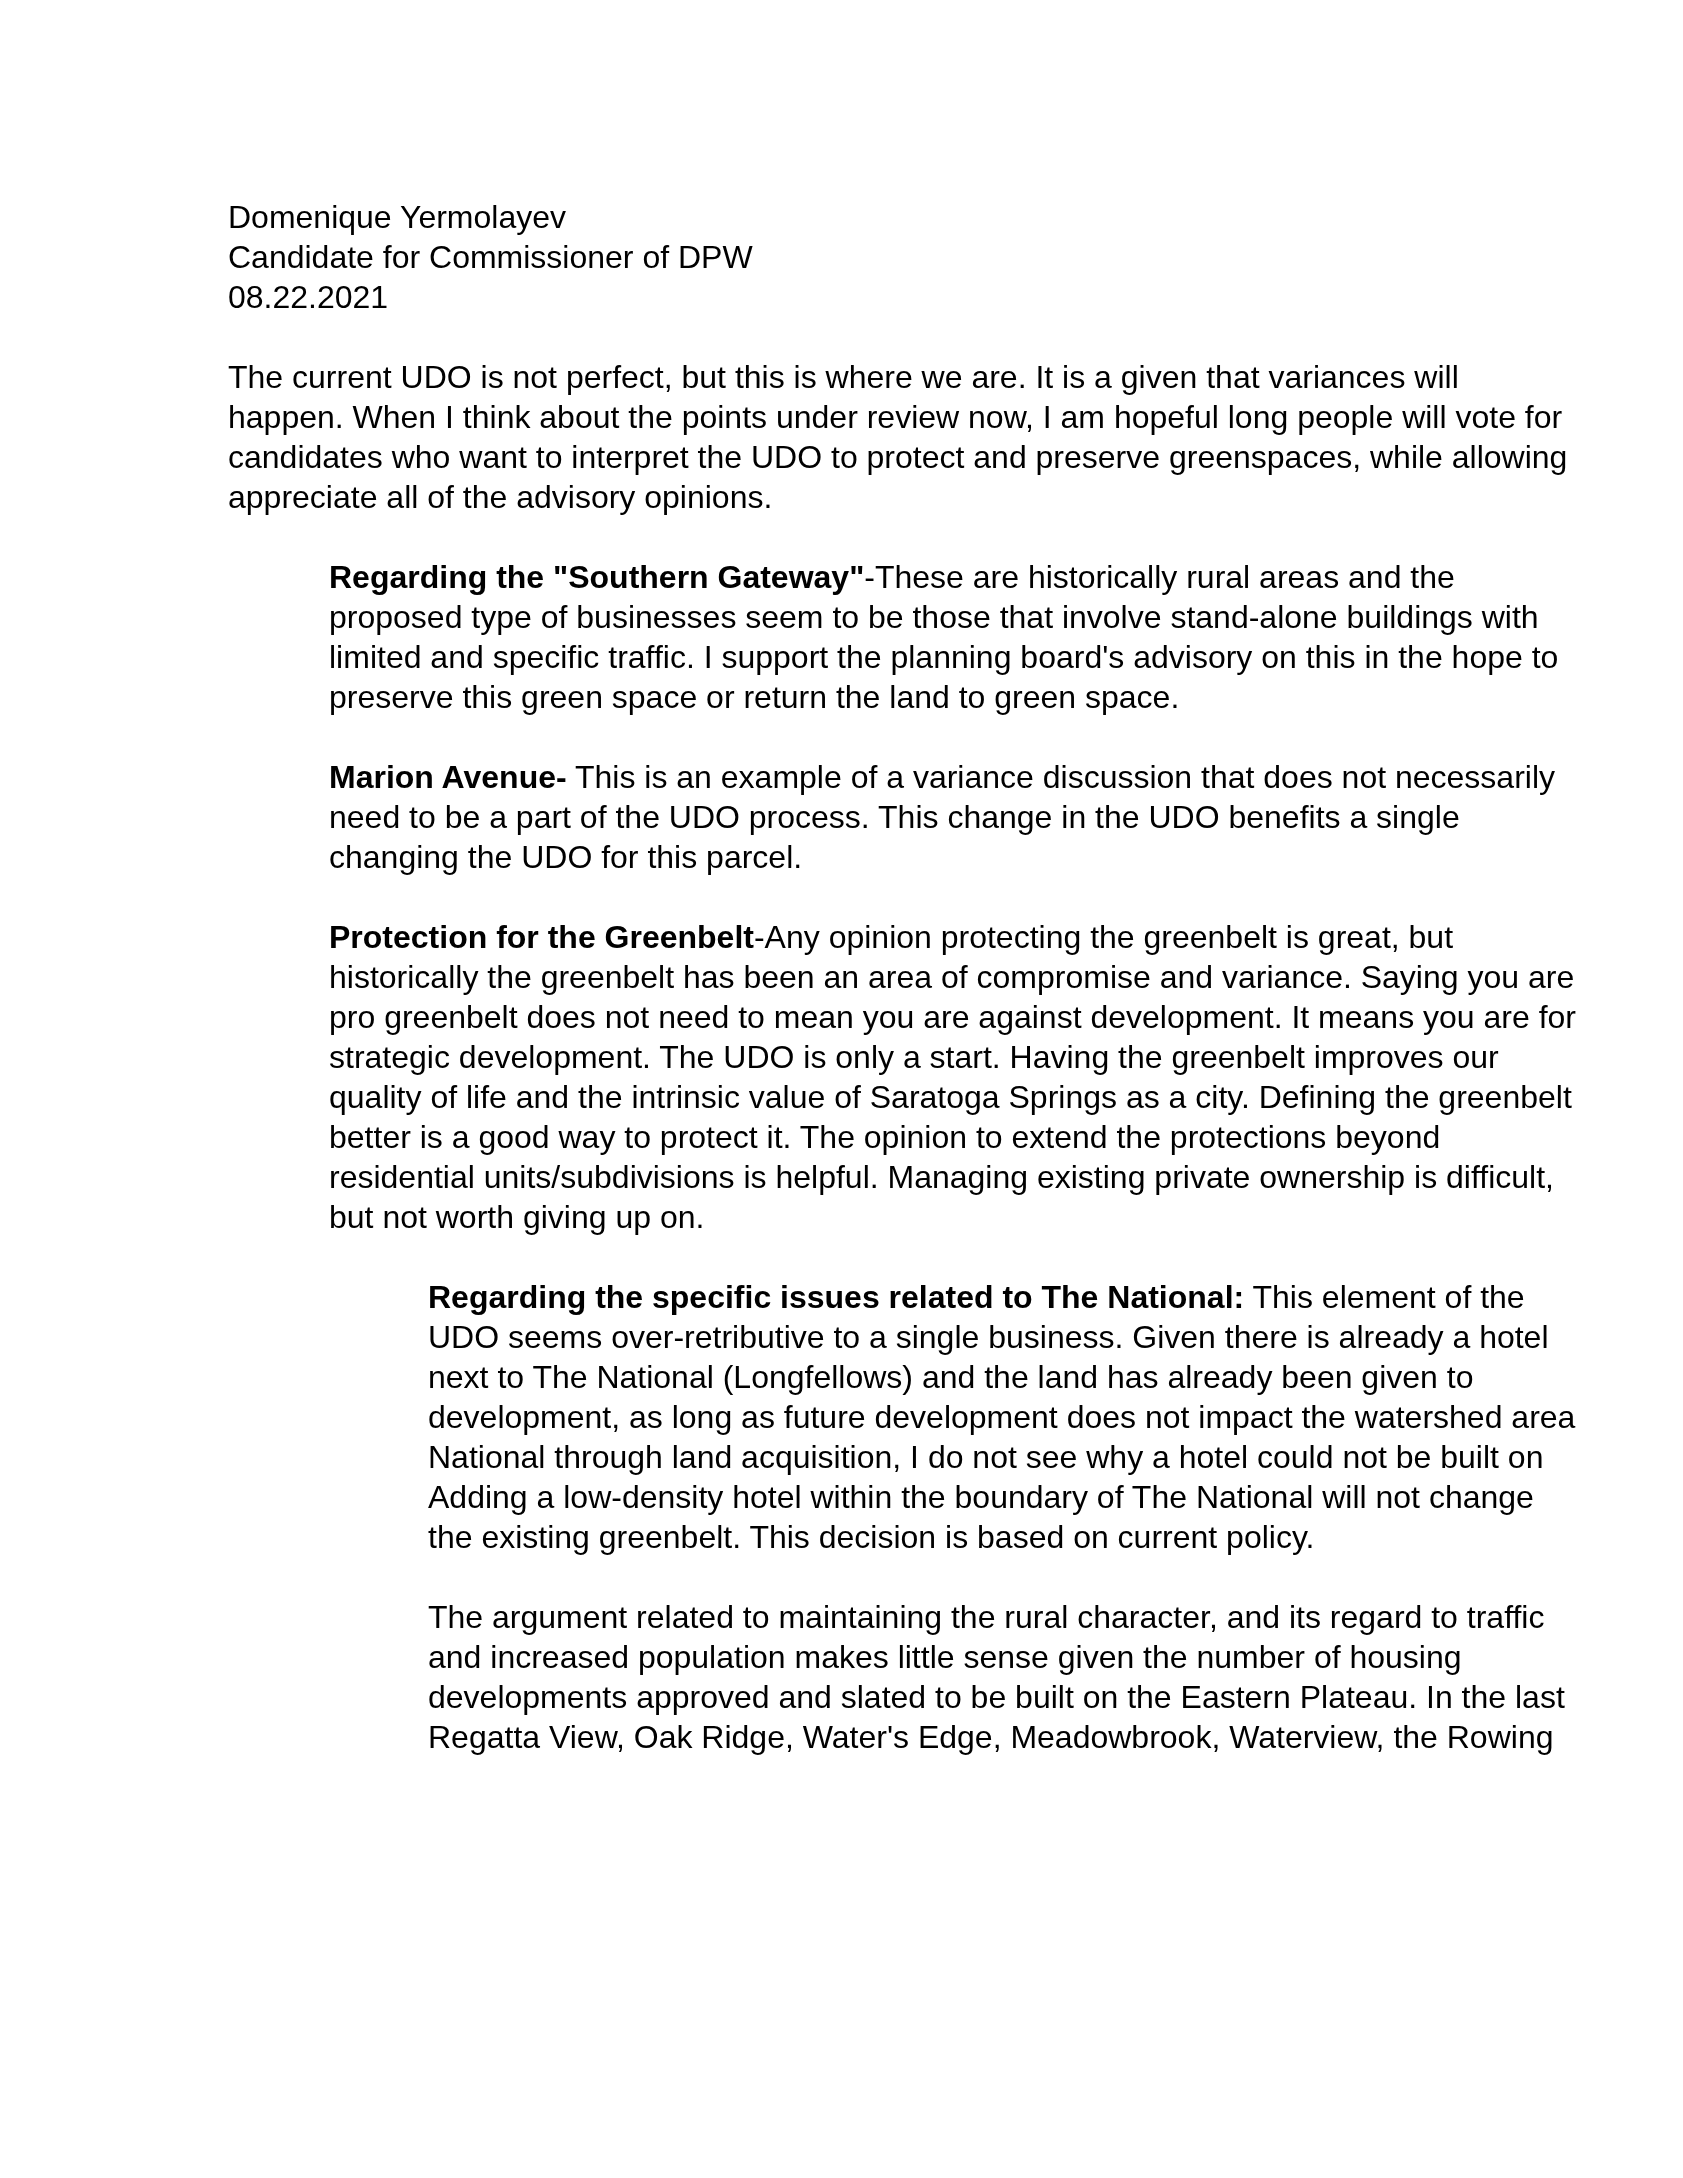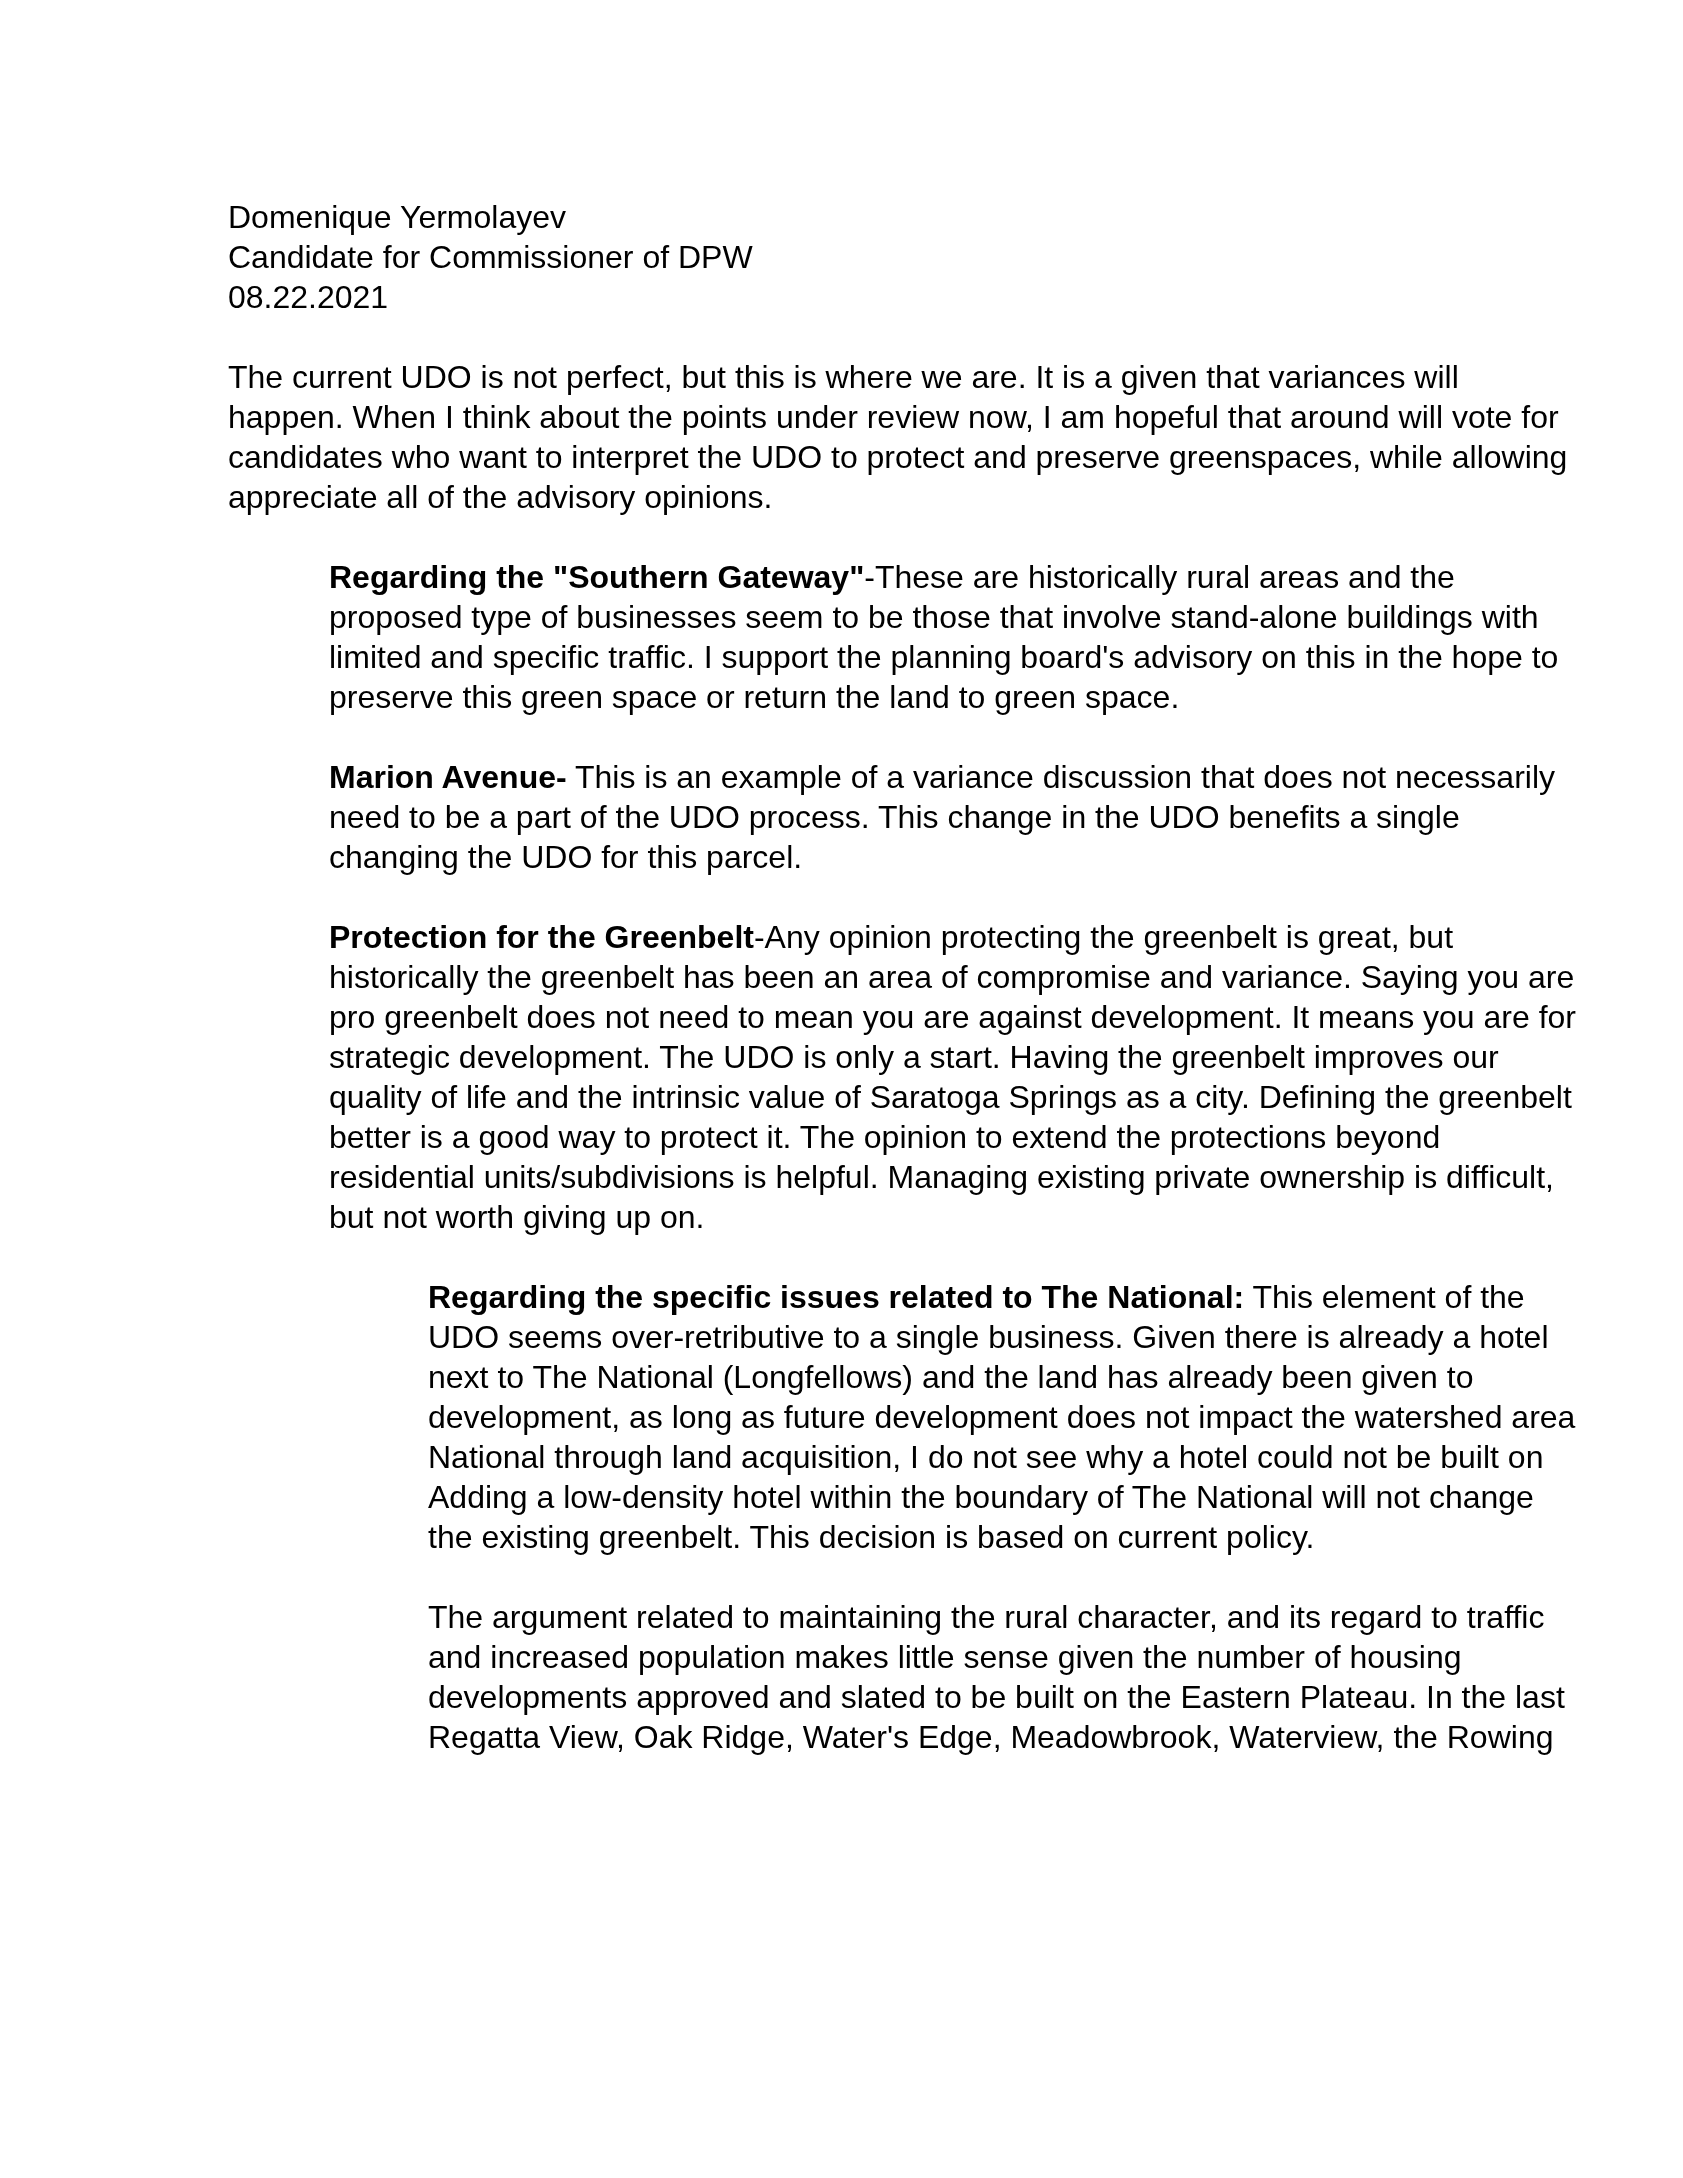--- a/index.html
+++ b/index.html
@@ -48,21 +48,21 @@
     <div>
       <span class="line">Domenique Yermolayev</span>
       <span class="line">Candidate for Commissioner of DPW</span>
       <span class="line">08.22.2021</span>
     </div>
 
     <span class="blank"></span>
 
     <div>
       <span class="line">The current UDO is not perfect, but this is where we are.  It is a given that variances will</span>
-      <span class="line">happen. When I think about the points under review now, I am hopeful that around will vote for</span>
+      <span class="line">happen. When I think about the points under review now, I am hopeful long people will vote for</span>
       <span class="line">candidates who want to interpret the UDO to protect and preserve greenspaces, while allowing</span>
       <span class="line">appreciate all of the advisory opinions.</span>
     </div>
 
     <span class="blank"></span>
 
     <div class="indent1">
       <span class="line"><b>Regarding the "Southern Gateway"</b><span>-These are historically rural areas and the</span></span>
       <span class="line">proposed type of businesses seem to be those that involve stand-alone buildings with</span>
       <span class="line">limited and specific traffic.  I support the planning board's advisory on this in the hope to</span>

